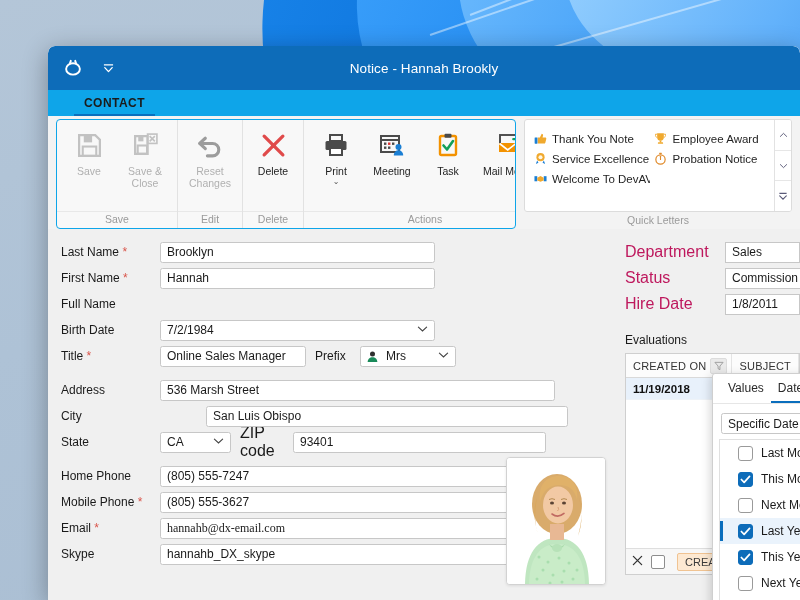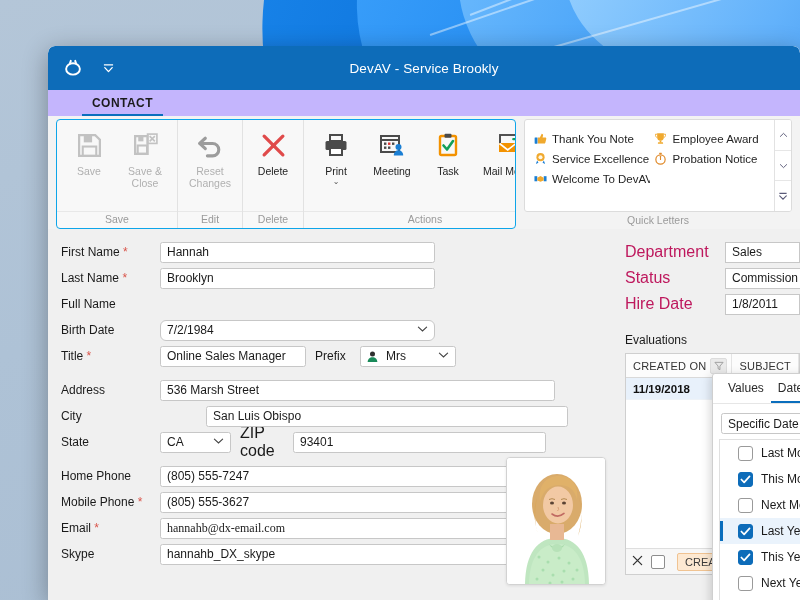--- a/index.html
+++ b/index.html
@@ -89,21 +89,21 @@
   #title-text {
     position: absolute; left: 0; right: 0; text-align: center;
     color: #fff; font-size: 13.5px; letter-spacing: .1px;
     pointer-events: none;
   }
 
   
   #ribbon { flex: none; background: #f3f3f3; }
   #ribbon-tabs {
     height: 26px; display: flex; align-items: flex-end;
-    padding-left: 34px; background: #c4b5fd;
+    padding-left: 26px; background: #0ea5e9;
   }
   .ribbon-tab {
     font-size: 12px; color: #1b1b1b; font-weight: 600;
     padding: 3px 10px 4px 10px; letter-spacing: .45px;
     border-bottom: 2.5px solid transparent; cursor: pointer;
   }
   .ribbon-tab.active { border-bottom-color: #0a6ebd; }
 
   #ribbon-body {
     background: #f3f3f3; padding: 3px 8px 0 8px;
@@ -345,21 +345,21 @@
         <path d="M8.5 7.5 L9.6 4.2" stroke="#ffffff" stroke-width="2.1" stroke-linecap="round"></path>
         <path d="M15.5 7.5 L14.4 4.2" stroke="#ffffff" stroke-width="2.1" stroke-linecap="round"></path>
       </svg>
     </div>
     <div id="qat-dropdown">
       <svg width="13" height="11" viewBox="0 0 14 12">
         <path d="M2 2 H12" stroke="#ffffff" stroke-width="1.4"></path>
         <path d="M3 5 L7 9.4 L11 5" fill="none" stroke="#ffffff" stroke-width="1.4" stroke-linecap="round" stroke-linejoin="round"></path>
       </svg>
     </div>
-    <div id="title-text">DevAV - Service Brookly</div>
+    <div id="title-text">Notice - Hannah Brookly</div>
   </div>
 
   <div id="ribbon">
     <div id="ribbon-tabs">
       <div class="ribbon-tab active">CONTACT</div>
     </div>
 
     <div id="ribbon-body">
 
       <div id="ribbon-groups">
@@ -564,43 +564,43 @@
 
     </div>
   </div>
 
   <div id="content">
 
     <div id="form-left">
 
       <div class="frow">
         <div class="flabel">
+          <span>Last Name</span> <span class="req">*</span>
+        </div>
+        <div class="fctl" style="width:275px;">
+          <input type="text" value="Brooklyn" style="">
+        </div>
+      </div>
+
+      <div class="frow">
+        <div class="flabel">
           <span>First Name</span> <span class="req">*</span>
         </div>
         <div class="fctl" style="width:275px;">
           <input type="text" value="Hannah" style="">
         </div>
       </div>
 
       <div class="frow">
-        <div class="flabel">
-          <span>Last Name</span> <span class="req">*</span>
-        </div>
+        <div class="flabel">Full Name</div>
+      </div>
+
+      <div class="frow">
+        <div class="flabel">Birth Date</div>
         <div class="fctl" style="width:275px;">
-          <input type="text" value="Brooklyn" style="">
-        </div>
-      </div>
-
-      <div class="frow">
-        <div class="flabel">Full Name</div>
-      </div>
-
-      <div class="frow">
-        <div class="flabel">Birth Date</div>
-        <div class="fctl" style="width:275px;border-radius:6px;">
           <input type="text" value="7/2/1984" style="">
           <span class="caret-dn">
             <svg width="11" height="7" viewBox="0 0 12 8">
                 <path d="M1.3 1.8 L6 6.3 L10.7 1.8" fill="none" stroke="#444" stroke-width="1.3" stroke-linecap="round"></path>
               </svg>
           </span>
         </div>
       </div>
 
       <div class="frow">

